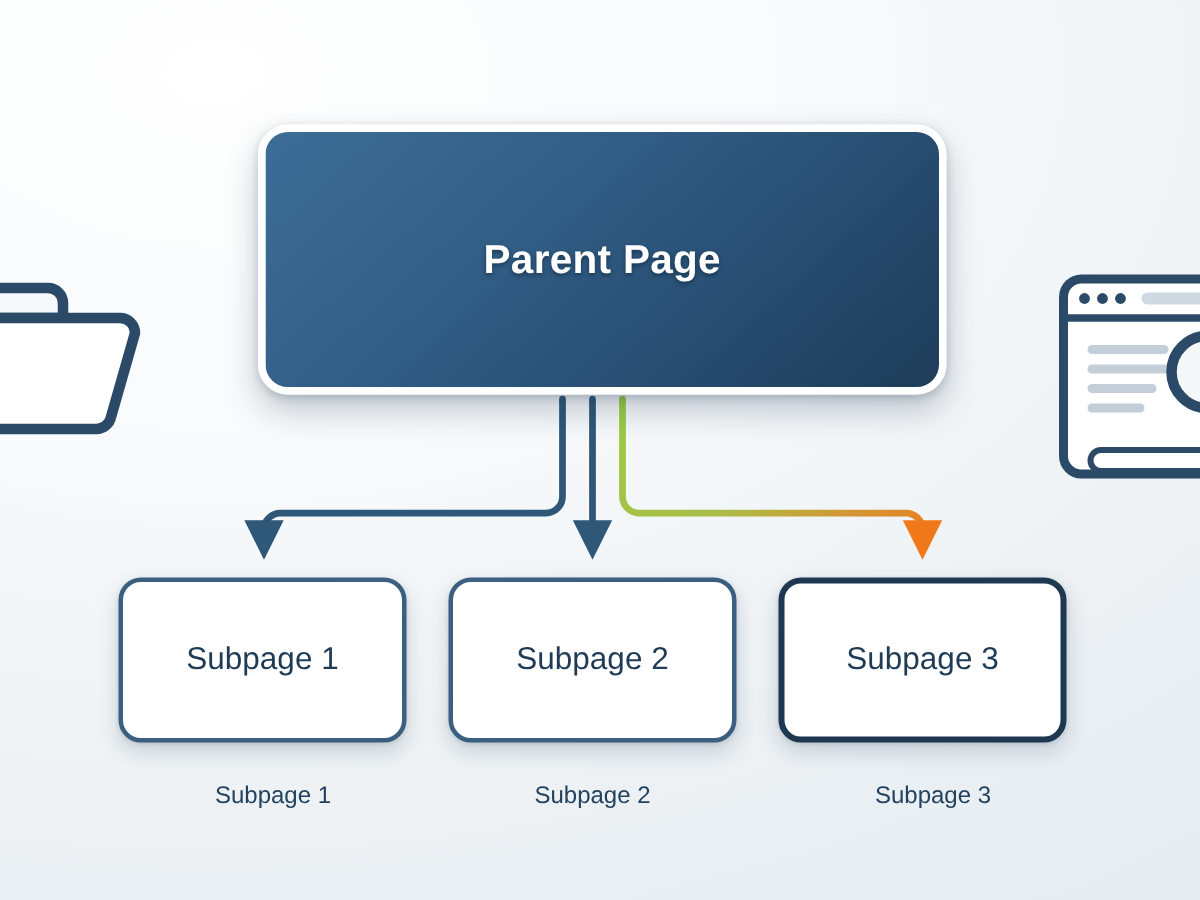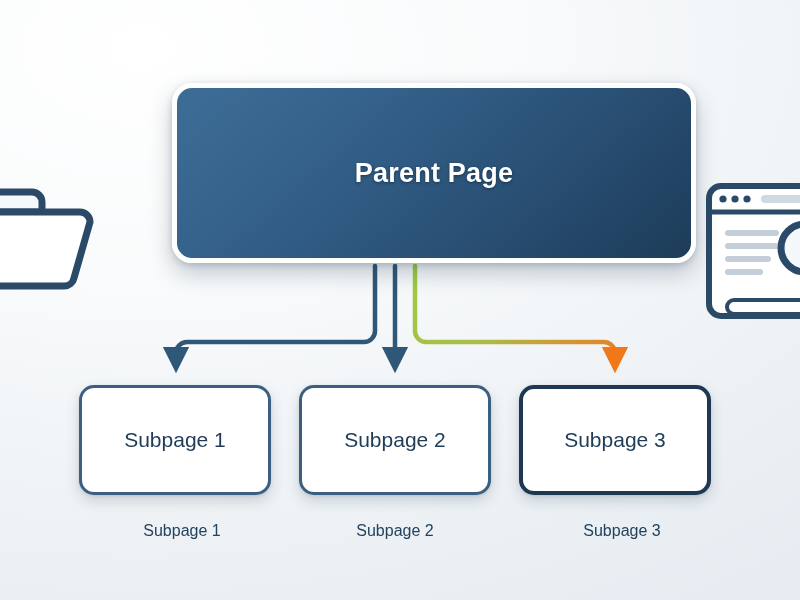--- a/index.html
+++ b/index.html
@@ -49,21 +49,21 @@
     top: 0;
     width: 800px;
     height: 600px;
   }
 
   
   #parent-node {
     position: absolute;
     left: 172px;
     top: 83px;
-    width: 524px;
+    width: 459px;
     height: 180px;
     box-sizing: border-box;
     border-radius: 20px;
     border: 5px solid #ffffff;
     background: linear-gradient(138deg, #3d6d96 0%, #35628b 28%, #2a5176 62%, #1d3c59 100%);
     box-shadow: 0 10px 22px rgba(26, 51, 77, 0.26),
                 0 2px 6px rgba(26, 51, 77, 0.18);
     display: flex;
     align-items: center;
     justify-content: center;

